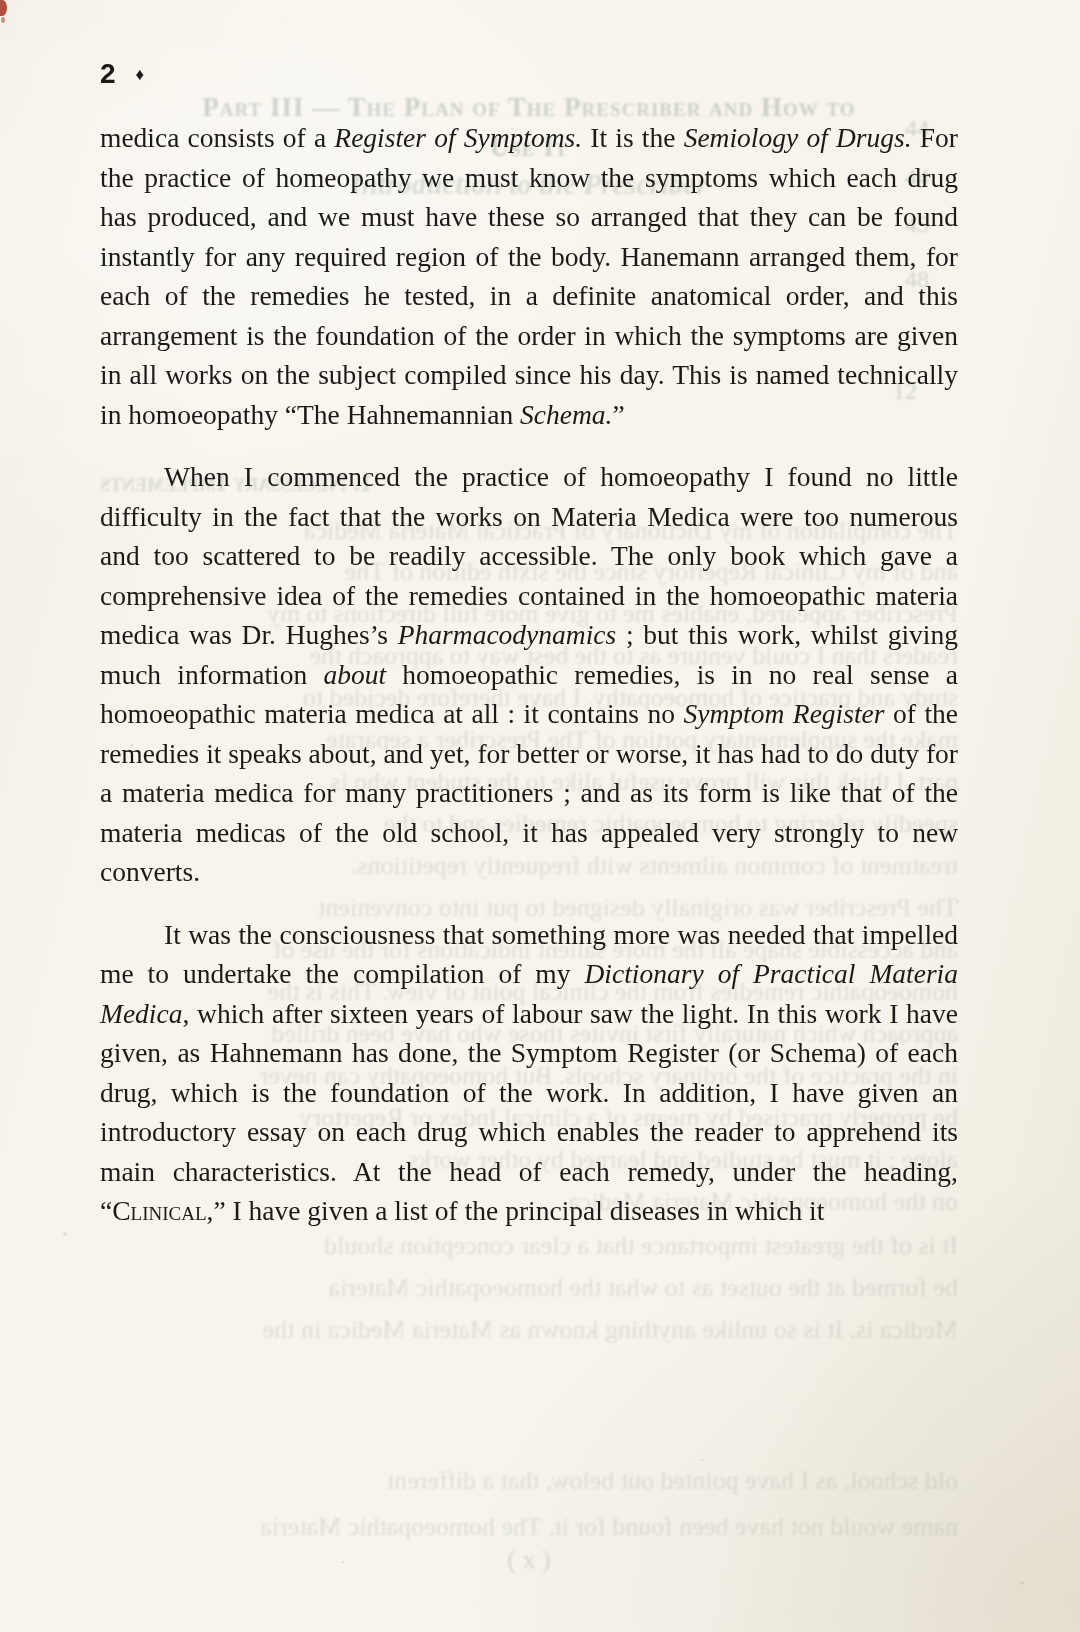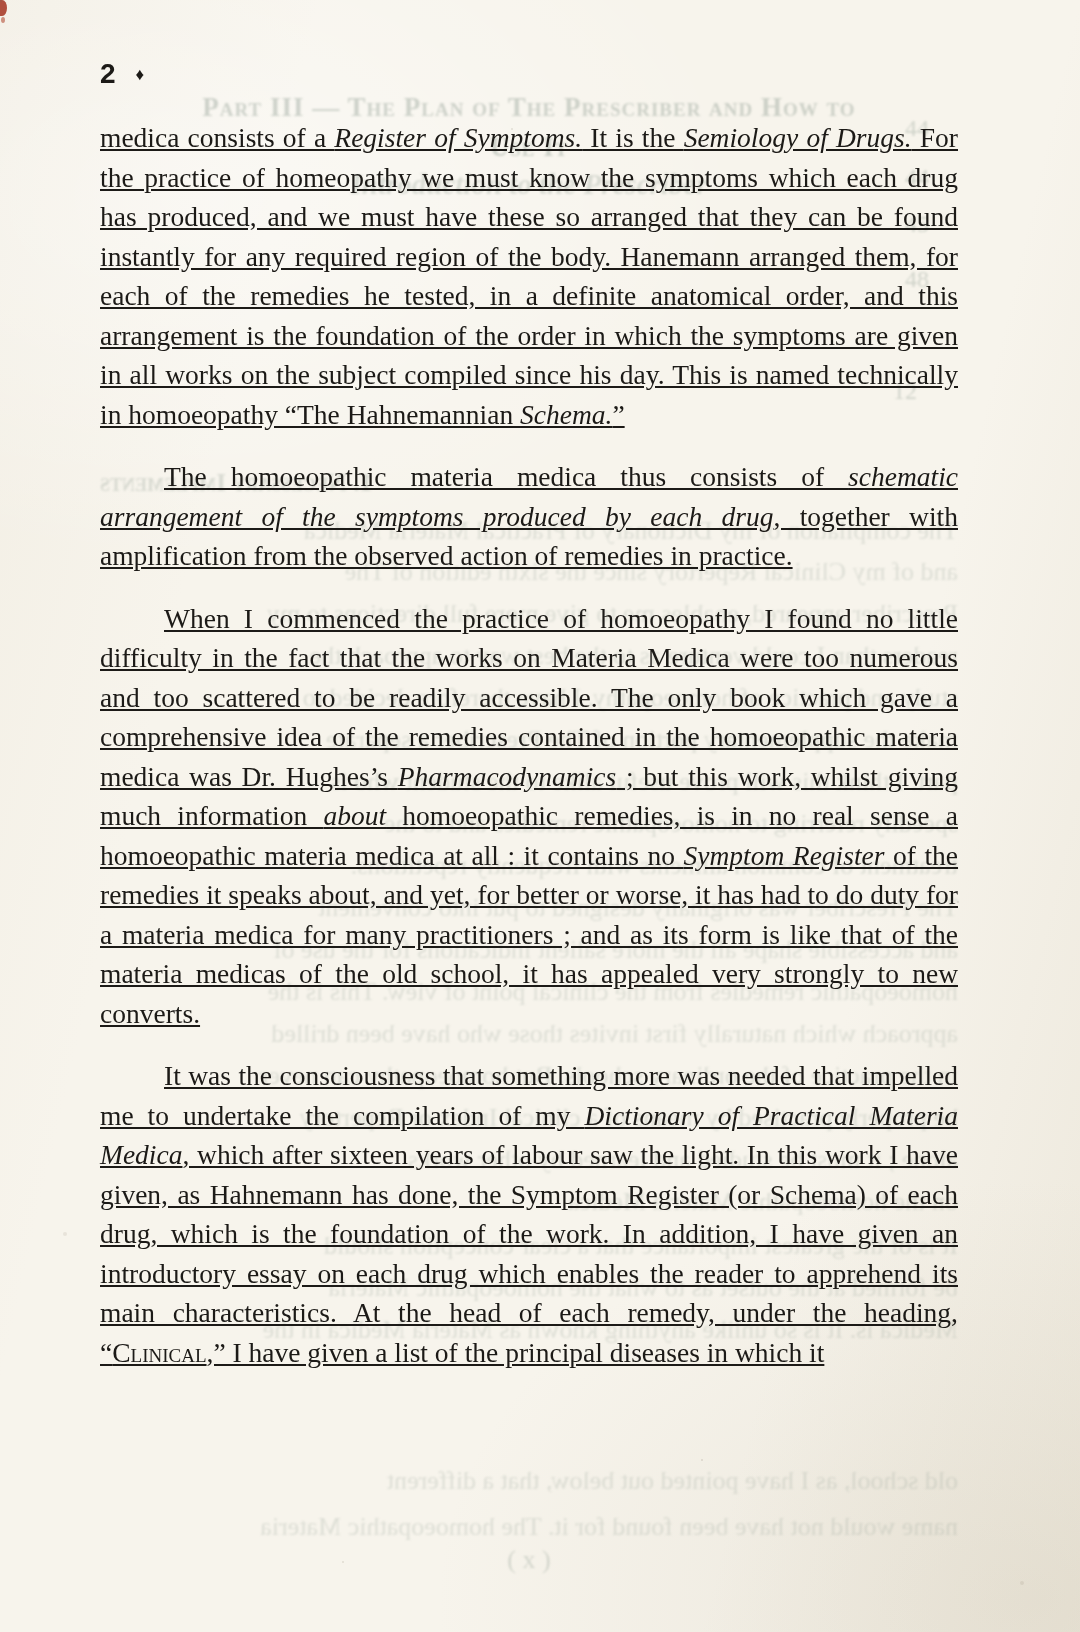--- a/index.html
+++ b/index.html
@@ -50,21 +50,21 @@
   }
   .running-header .num{letter-spacing:0;}
   .running-header .diamond{font-size:17px;margin:2px 22px 0 20px;}
   .running-header .title{letter-spacing:3px;}
 
   .text-col{
     position:absolute;left:100px;top:118px;width:858px;
     font-size:27.5px;line-height:39.5px;
     text-align:justify;
   }
-  .para{margin:0 0 23px 0;text-indent:64px;text-decoration:underline;}
+  .para{margin:0 0 23px 0;text-indent:64px;}
   .para.first{text-indent:0;}
   .i{font-style:italic;}
   .sc{font-variant:small-caps;margin-top:20px;}
 
   
   .edge-mark-red{
     position:absolute;left:0;top:0;width:7px;height:16px;z-index:3;
     background:#a83d2b;border-radius:0 70% 70% 0 / 0 50% 50% 0;opacity:.9;
   }
   .edge-mark-red2{
@@ -128,21 +128,20 @@
   </div>
 
   <div class="content">
     <div class="running-header">
       <span class="num">2</span>
       <span class="diamond">♦</span>
     </div>
 
     <div class="text-col">
       <p class="para first"><span>medica consists of a </span><span class="i">Register of Symptoms.</span><span> It is the </span><span class="i">Semiology of Drugs.</span><span> For the practice of homeopathy we must know the symptoms which each drug has produced, and we must have these so arranged that they can be found instantly for any required region of the body. Hanemann arranged them, for each of the remedies he tested, in a definite anatomical order, and this arrangement is the foundation of the order in which the symptoms are given in all works on the subject compiled since his day. This is named technically in homoeopathy “The Hahnemannian </span><span class="i">Schema.</span><span>”</span></p>
-      <p class="para"><span>The homoeopathic materia medica thus consists of </span><span class="i">schematic arrangement of the symptoms produced by each drug</span><span>, together with amplification from the observed action of remedies in practice.</span></p>
       <p class="para"><span>When I commenced the practice of homoeopathy I found no little difficulty in the fact that the works on Materia Medica were too numerous and too scattered to be readily accessible. The only book which gave a comprehensive idea of the remedies contained in the homoeopathic materia medica was Dr. Hughes’s </span><span class="i">Pharmacodynamics</span><span> ; but this work, whilst giving much information </span><span class="i">about</span><span> homoeopathic remedies, is in no real sense a homoeopathic materia medica at all : it contains no </span><span class="i">Symptom Register</span><span> of the remedies it speaks about, and yet, for better or worse, it has had to do duty for a materia medica for many practitioners ; and as its form is like that of the materia medicas of the old school, it has appealed very strongly to new converts.</span></p>
       <p class="para"><span>It was the consciousness that something more was needed that impelled me to undertake the compilation of my </span><span class="i">Dictionary of Practical Materia Medica</span><span>, which after sixteen years of labour saw the light. In this work I have given, as Hahnemann has done, the Symptom Register (or Schema) of each drug, which is the foundation of the work. In addition, I have given an introductory essay on each drug which enables the reader to apprehend its main characteristics. At the head of each remedy, under the heading, “</span><span class="sc">Clinical</span><span>,” I have given a list of the principal diseases in which it</span></p>
     </div>
   </div>
 
   <div class="edge-mark-red"></div>
   <div class="edge-mark-red2"></div>
   <div class="paper-specks"></div>
 </div>
 

